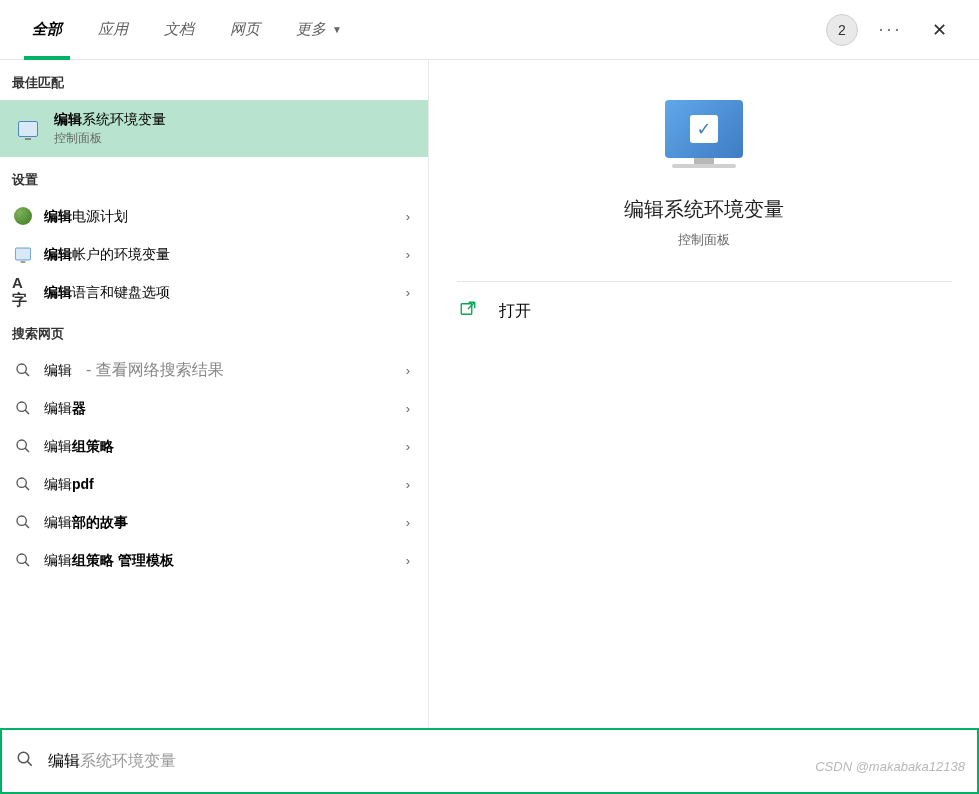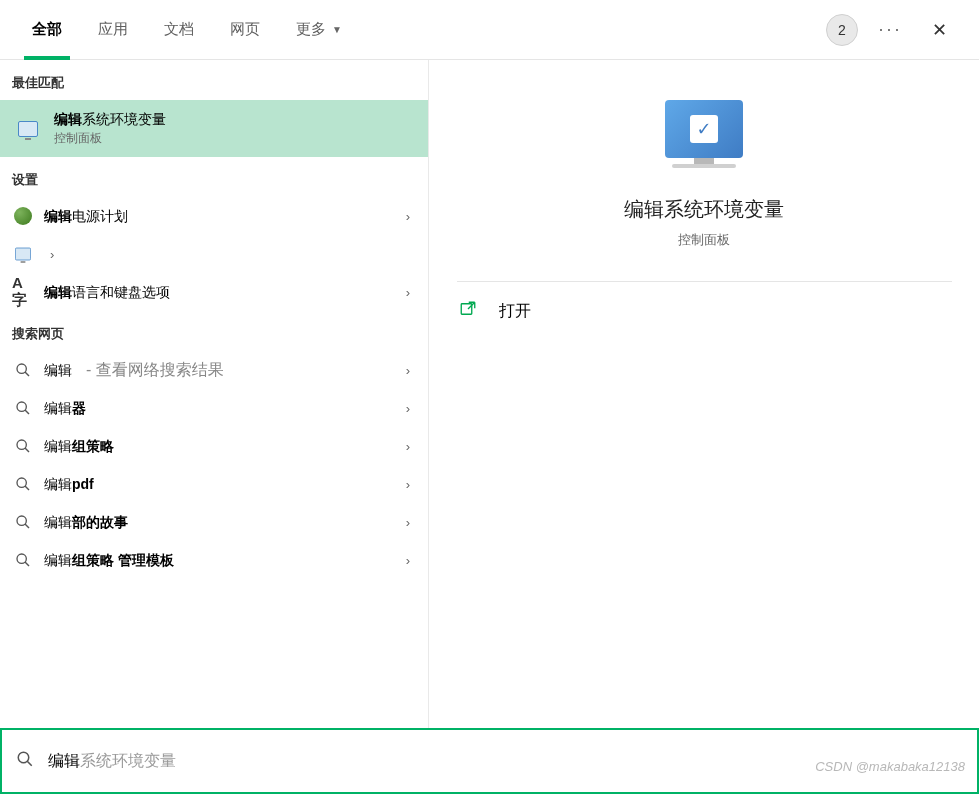--- a/index.html
+++ b/index.html
@@ -1,20 +1,20 @@
 <!DOCTYPE html>
 <html><head>
   <meta charset="utf-8">
   <style>
     * { margin: 0; padding: 0; box-sizing: border-box; font-family: "Microsoft YaHei", "Segoe UI", sans-serif; }
     body { width: 979px; height: 794px; background: #fff; position: relative; overflow: hidden; }
 
     
     .tabs { height: 60px; display: flex; align-items: center; padding: 0 14px; border-bottom: 1px solid #e5e5e5; }
-    .tab { padding: 0 18px; height: 60px; display: flex; align-items: center; font-size: 15px; color: #5f5f5f; cursor: pointer; position: relative; }
+    .tab { padding: 0 18px; height: 60px; display: flex; align-items: center; font-size: 15px; color: #5f5f5f; cursor: pointer; position: relative; font-style: italic; }
     .tab.active { color: #000; font-weight: 600; }
     .tab.active::after { content: ""; position: absolute; bottom: 0; left: 10px; right: 10px; height: 4px; background: #00b266; }
     .tab .chev { margin-left: 6px; font-size: 10px; color: #666; }
     .tabs-right { margin-left: auto; display: flex; align-items: center; gap: 20px; padding-right: 8px; }
     .badge-circle { width: 32px; height: 32px; border-radius: 50%; background: #e9e9e9; border: 1px solid #d0d0d0; display: flex; align-items: center; justify-content: center; font-size: 14px; color: #333; }
     .ellipsis { font-size: 18px; color: #666; letter-spacing: 2px; cursor: pointer; }
     .close-x { font-size: 18px; color: #333; cursor: pointer; padding: 6px 10px; }
 
     
     .main { display: flex; height: 668px; }
@@ -121,20 +121,23 @@
         </div>
       <div class="text-slot">
           <div class="title"><span class="bold">编辑</span><span>电源计划</span></div>
         </div>
       <div class="chev-r">›</div>
     </div>
 
     <div class="result-row small-row">
       <div class="icon-slot">
           <div class="monitor-mini" style="transform:scale(0.8)"></div>
+        </div>
+      <div class="text-slot">
+          <div class="title"><span class="bold">编辑</span><span>帐户的环境变量</span></div>
         </div>
       <div class="chev-r">›</div>
     </div>
 
     <div class="result-row small-row">
       <div class="icon-slot az-icon">
           <span>A字</span>
         </div>
       <div class="text-slot">
           <div class="title"><span class="bold">编辑</span><span>语言和键盘选项</span></div>

